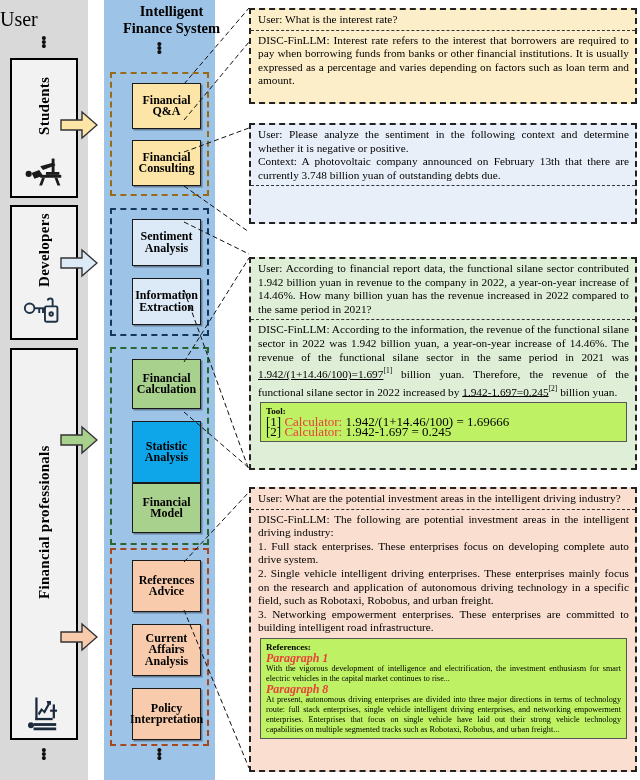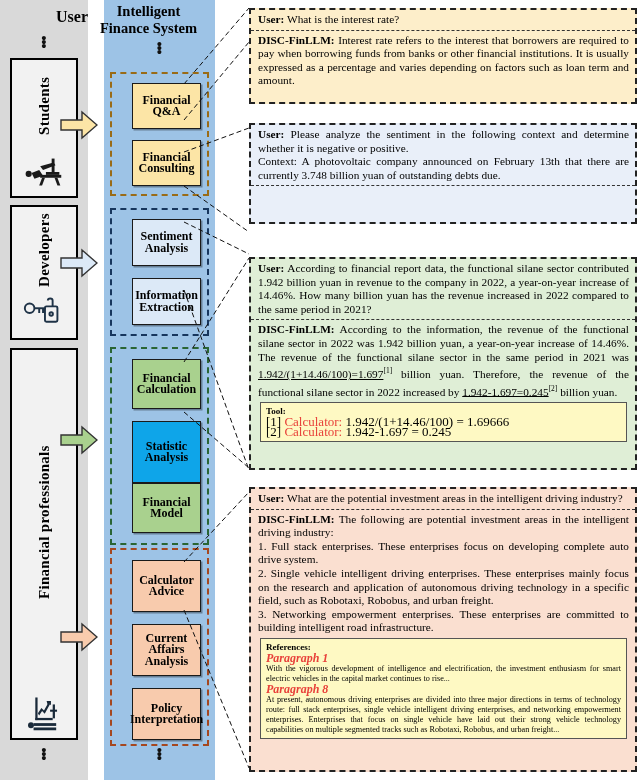--- a/index.html
+++ b/index.html
@@ -12,21 +12,21 @@
     overflow: hidden;
   }
 
   
   #user-col {
     position:absolute; left:0; top:0; width:88px; height:780px;
     background:#d9d9d9;
   }
   #user-title {
     position:absolute; left:0; top:8px; width:88px;
-    text-align:right; font-weight:bold; font-size:16px; color:#000;
+    text-align:left; font-weight:normal; font-size:20px; color:#000;
     font-family:"Liberation Serif", serif;
   }
   .vdots {
     position:absolute; text-align:center; font-weight:bold;
     font-size:15px; line-height:4px; color:#111;
     letter-spacing:0; width:100%;
   }
   .vdots span{ display:block; }
 
   .user-box {
@@ -46,21 +46,21 @@
 
   
   .arrow { position:absolute; width:38px; height:30px; }
 
   
   #sys-col {
     position:absolute; left:104px; top:0; width:111px; height:780px;
     background:#9dc3e6;
   }
   #sys-title {
-    position:absolute; left:93px; top:3px; width:111px;
+    position:absolute; left:116px; top:3px; width:111px;
     text-align:center; font-weight:bold; font-size:14.5px;
     line-height:17px; color:#000;
   }
 
   .group {
     position:absolute; left:110px; width:99px;
     border:2.2px dashed #000;
   }
   .module {
     position:absolute; left:20px; width:69px;
@@ -75,26 +75,26 @@
   
   .panel {
     position:absolute; left:249px; width:388px;
     border:2px dashed #222;
     padding:0;
   }
   .panel .seg { padding:3px 6px 3px 7px; }
   .panel .seg.q { border-bottom:1.6px dashed #333; }
   .panel p { margin:0; font-size:11.3px; line-height:13.6px; color:#000;
              text-align:justify; }
-  .panel b { font-weight:bold;margin-top:24px; }
+  .panel b { font-weight:normal;margin-top:24px; }
   .u { text-decoration: underline; }
   sup { font-size:7.5px; }
 
   .subbox {
-    background:#fef9c3; border:1.4px solid #555;
+    background:#bef264; border:1.4px solid #555;
     margin:3px 2px 3px 2px; padding:3px 5px;
   }
   .subbox .hd { font-weight:bold; font-size:9px; line-height:11px; }
   .subbox .ln { font-size:13px; line-height:10.6px; }
   .calc { color:#e8413a; }
   .para { color:#e8413a; font-style:italic; font-size:12px;
           line-height:10.6px; font-weight:bold; }
   .reftext { font-size:8.2px; line-height:10.2px; text-align:justify; }
 
   
@@ -240,21 +240,21 @@
     <span>
       <span>Financial</span><br>
       <span>Model</span>
     </span>
   </div>
 </div>
 
 <div class="group" style="top:548px;height:198px;border-color:#a5471f;">
   <div class="module" style="top:10px;height:52px;background:#f8cbad;">
     <span>
-      <span>Calculator</span><br>
+      <span>References</span><br>
       <span>Advice</span>
     </span>
   </div>
   <div class="module" style="top:74px;height:52px;background:#f8cbad;">
     <span>
       <span>Current</span><br>
       <span>Affairs</span><br>
       <span>Analysis</span>
     </span>
   </div>

